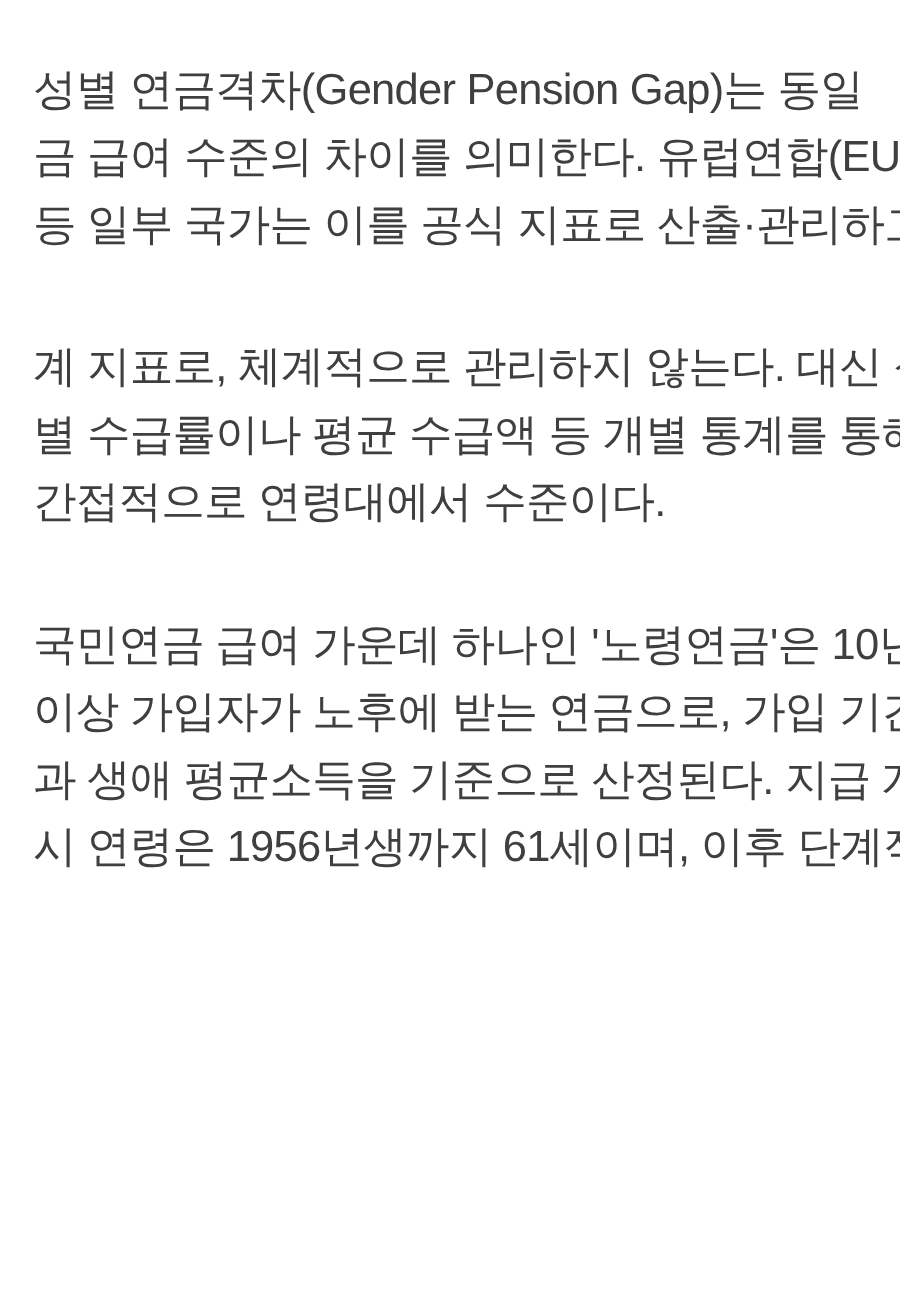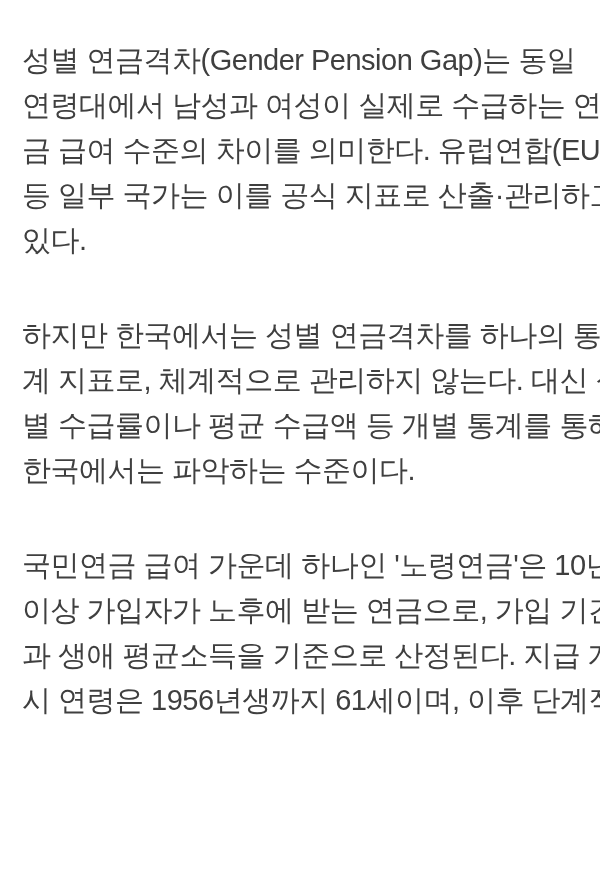--- a/index.html
+++ b/index.html
@@ -30,31 +30,28 @@
     font-weight: 400;
   }
 </style>
 </head>
 <body style="background: rgb(255, 255, 255);">
 
 <main class="article" style="color: rgb(63, 63, 63);">
 
   <section class="paragraph">
     <div class="line">성별 연금격차(Gender Pension Gap)는 동일</div>
-    <div class="line">연령대에서 남성과 여성이 실제로 수급하는 연</div>
     <div class="line">금 급여 수준의 차이를 의미한다. 유럽연합(EU)</div>
     <div class="line">등 일부 국가는 이를 공식 지표로 산출·관리하고</div>
-    <div class="line">있다.</div>
   </section>
 
   <section class="paragraph">
-    <div class="line">하지만 한국에서는 성별 연금격차를 하나의 통</div>
     <div class="line">계 지표로, 체계적으로 관리하지 않는다. 대신 성</div>
     <div class="line">별 수급률이나 평균 수급액 등 개별 통계를 통해</div>
-    <div class="line">한국에서는 파악하는 수준이다.</div>
+    <div class="line">간접적으로 연령대에서 수준이다.</div>
   </section>
 
   <section class="paragraph">
     <div class="line">국민연금 급여 가운데 하나인 '노령연금'은 10년</div>
     <div class="line">이상 가입자가 노후에 받는 연금으로, 가입 기간</div>
     <div class="line">과 생애 평균소득을 기준으로 산정된다. 지급 개</div>
     <div class="line">시 연령은 1956년생까지 61세이며, 이후 단계적</div>
   </section>
 
 </main>

